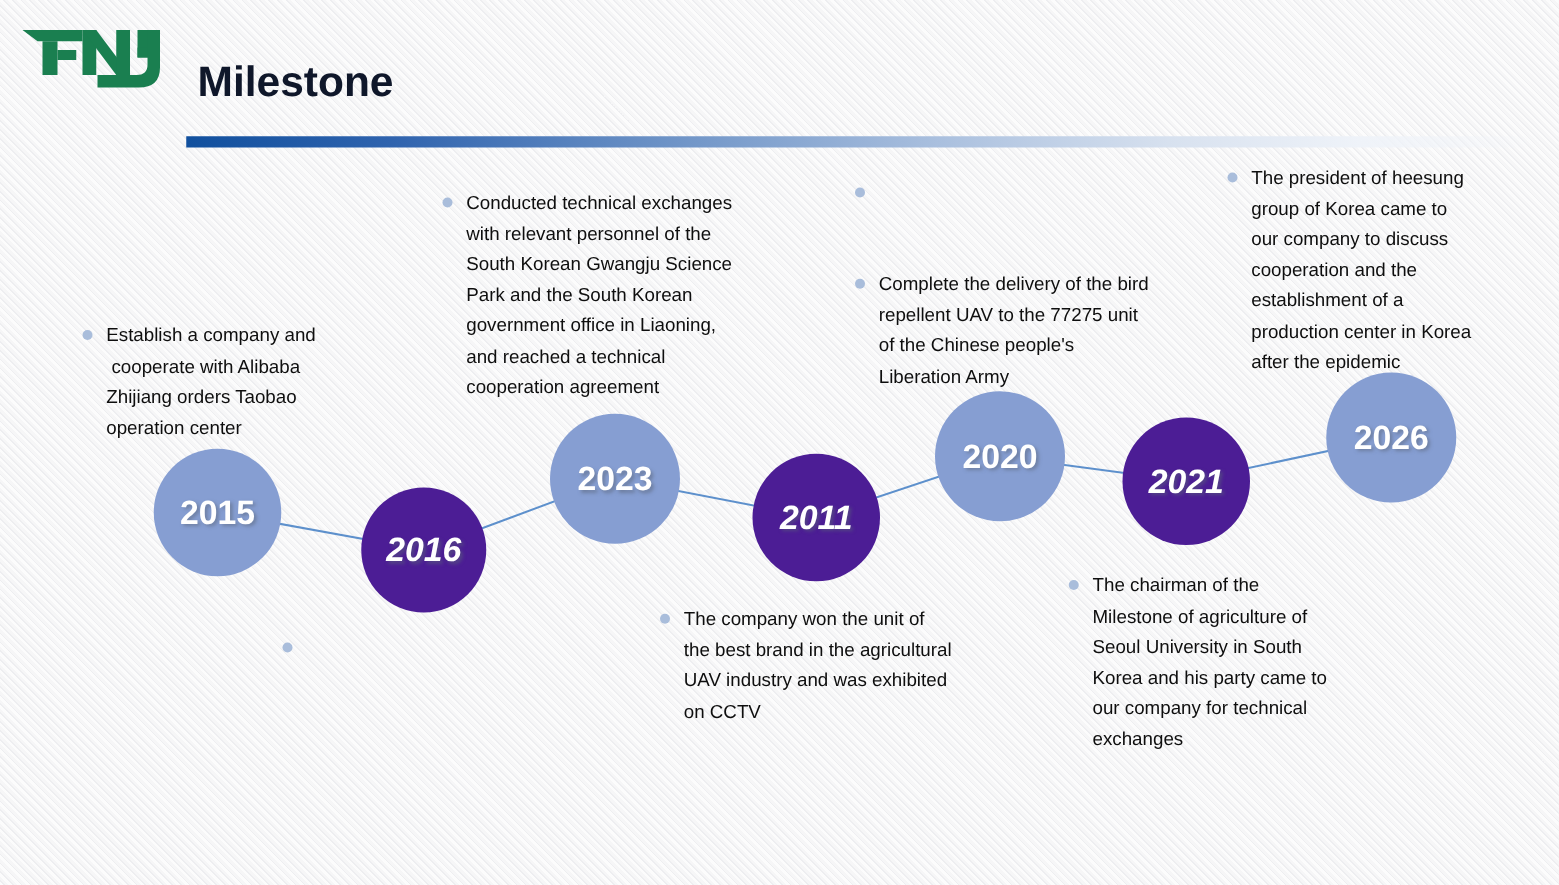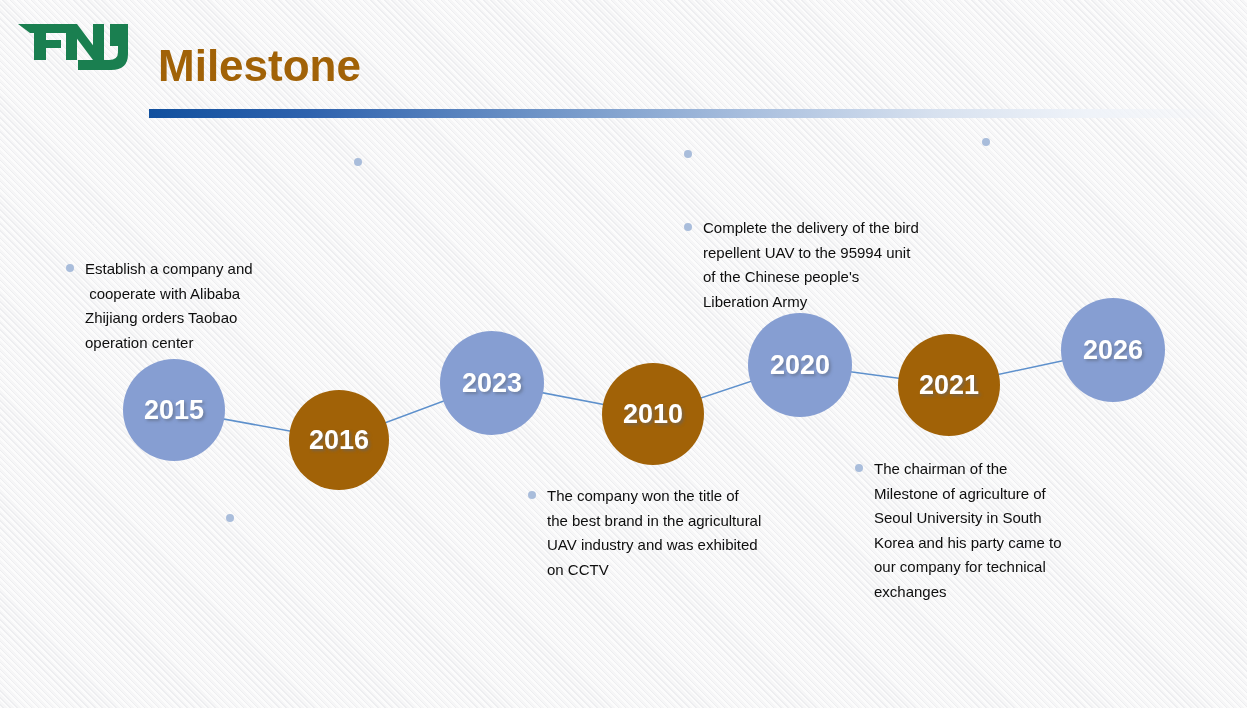--- a/index.html
+++ b/index.html
@@ -8,34 +8,34 @@
     background-color:#f6f6f7;
     background-image:repeating-linear-gradient(45deg,
       rgba(255,255,255,0.65) 0px, rgba(255,255,255,0.65) 2px,
       rgba(222,223,228,0.35) 2px, rgba(222,223,228,0.35) 3px,
       rgba(246,246,247,0.65) 3px, rgba(246,246,247,0.65) 5px);
     font-family:"Liberation Sans", sans-serif;
   }
   .logo{position:absolute;left:16px;top:16px;width:112px;height:66px;}
   .slide-title{
     position:absolute;left:158px;top:46px;margin:0;
-    font-size:44px;line-height:40px;font-weight:700;color:#a16207;
+    font-size:34px;line-height:40px;font-weight:700;color:#0f172a;
   }
   .header-bar{
     position:absolute;left:149px;top:109px;width:1091px;height:9px;
     background:linear-gradient(90deg,#11509E 0%,#2F63AE 15%,#6C92C6 35%,
       #A9BFDE 55%,#D7E1EF 72%,#EFF3F9 86%,rgba(247,247,248,0.05) 99%);
   }
   .connectors{position:absolute;left:0;top:0;z-index:1;}
   .circle{
     position:absolute;border-radius:50%;z-index:2;
     display:flex;align-items:center;justify-content:center;
   }
   .circle.dark{background:#869ED2;}
-  .circle.light{background:#a16207;}
+  .circle.light{background:#4c1d95;font-style:italic;}
   .year{
     color:#ffffff;font-size:27px;font-weight:700;
     text-shadow:2px 2px 3px rgba(90,100,120,0.55);
   }
   .note{position:absolute;display:flex;gap:11px;z-index:3;}
   .note .dot{
     width:8px;height:8px;border-radius:50%;background:#A9BDDB;
     margin-top:7px;flex:none;
   }
   .note .txt{
@@ -69,21 +69,21 @@
 <div class="circle dark" style="left:123px;top:359px;width:102px;height:102px">
   <span class="year">2015</span>
 </div>
 <div class="circle light" style="left:289px;top:390px;width:100px;height:100px">
   <span class="year">2016</span>
 </div>
 <div class="circle dark" style="left:440px;top:331px;width:104px;height:104px">
   <span class="year">2023</span>
 </div>
 <div class="circle light" style="left:602px;top:363px;width:102px;height:102px">
-  <span class="year">2010</span>
+  <span class="year">2011</span>
 </div>
 <div class="circle dark" style="left:748px;top:313px;width:104px;height:104px">
   <span class="year">2020</span>
 </div>
 <div class="circle light" style="left:898px;top:334px;width:102px;height:102px">
   <span class="year">2021</span>
 </div>
 <div class="circle dark" style="left:1061px;top:298px;width:104px;height:104px">
   <span class="year">2026</span>
 </div>
@@ -91,45 +91,59 @@
 <div class="note" style="left:66px;top:257px;width:250px">
   <span class="dot"></span>
   <span class="txt">Establish a company and
  cooperate with Alibaba
 Zhijiang orders Taobao
 operation center</span>
 </div>
 
 <div class="note" style="left:354px;top:151px;width:300px">
   <span class="dot"></span>
+  <span class="txt">Conducted technical exchanges
+with relevant personnel of the
+South Korean Gwangju Science
+Park and the South Korean
+government office in Liaoning,
+and reached a technical
+cooperation agreement</span>
 </div>
 
 <div class="note" style="left:684px;top:143px;width:300px">
   <span class="dot"></span>
 </div>
 
 <div class="note" style="left:684px;top:216px;width:300px">
   <span class="dot"></span>
   <span class="txt">Complete the delivery of the bird
-repellent UAV to the 95994 unit
+repellent UAV to the 77275 unit
 of the Chinese people's
 Liberation Army</span>
 </div>
 
 <div class="note" style="left:982px;top:131px;width:265px">
   <span class="dot"></span>
+  <span class="txt">The president of heesung
+group of Korea came to
+our company to discuss
+cooperation and the
+establishment of a
+production center in Korea
+after the epidemic</span>
 </div>
 
 <div class="note" style="left:226px;top:507px;width:285px">
   <span class="dot"></span>
 </div>
 
 <div class="note" style="left:528px;top:484px;width:310px">
   <span class="dot"></span>
-  <span class="txt">The company won the title of
+  <span class="txt">The company won the unit of
 the best brand in the agricultural
 UAV industry and was exhibited
 on CCTV</span>
 </div>
 
 <div class="note" style="left:855px;top:457px;width:280px">
   <span class="dot"></span>
   <span class="txt">The chairman of the
 Milestone of agriculture of
 Seoul University in South

